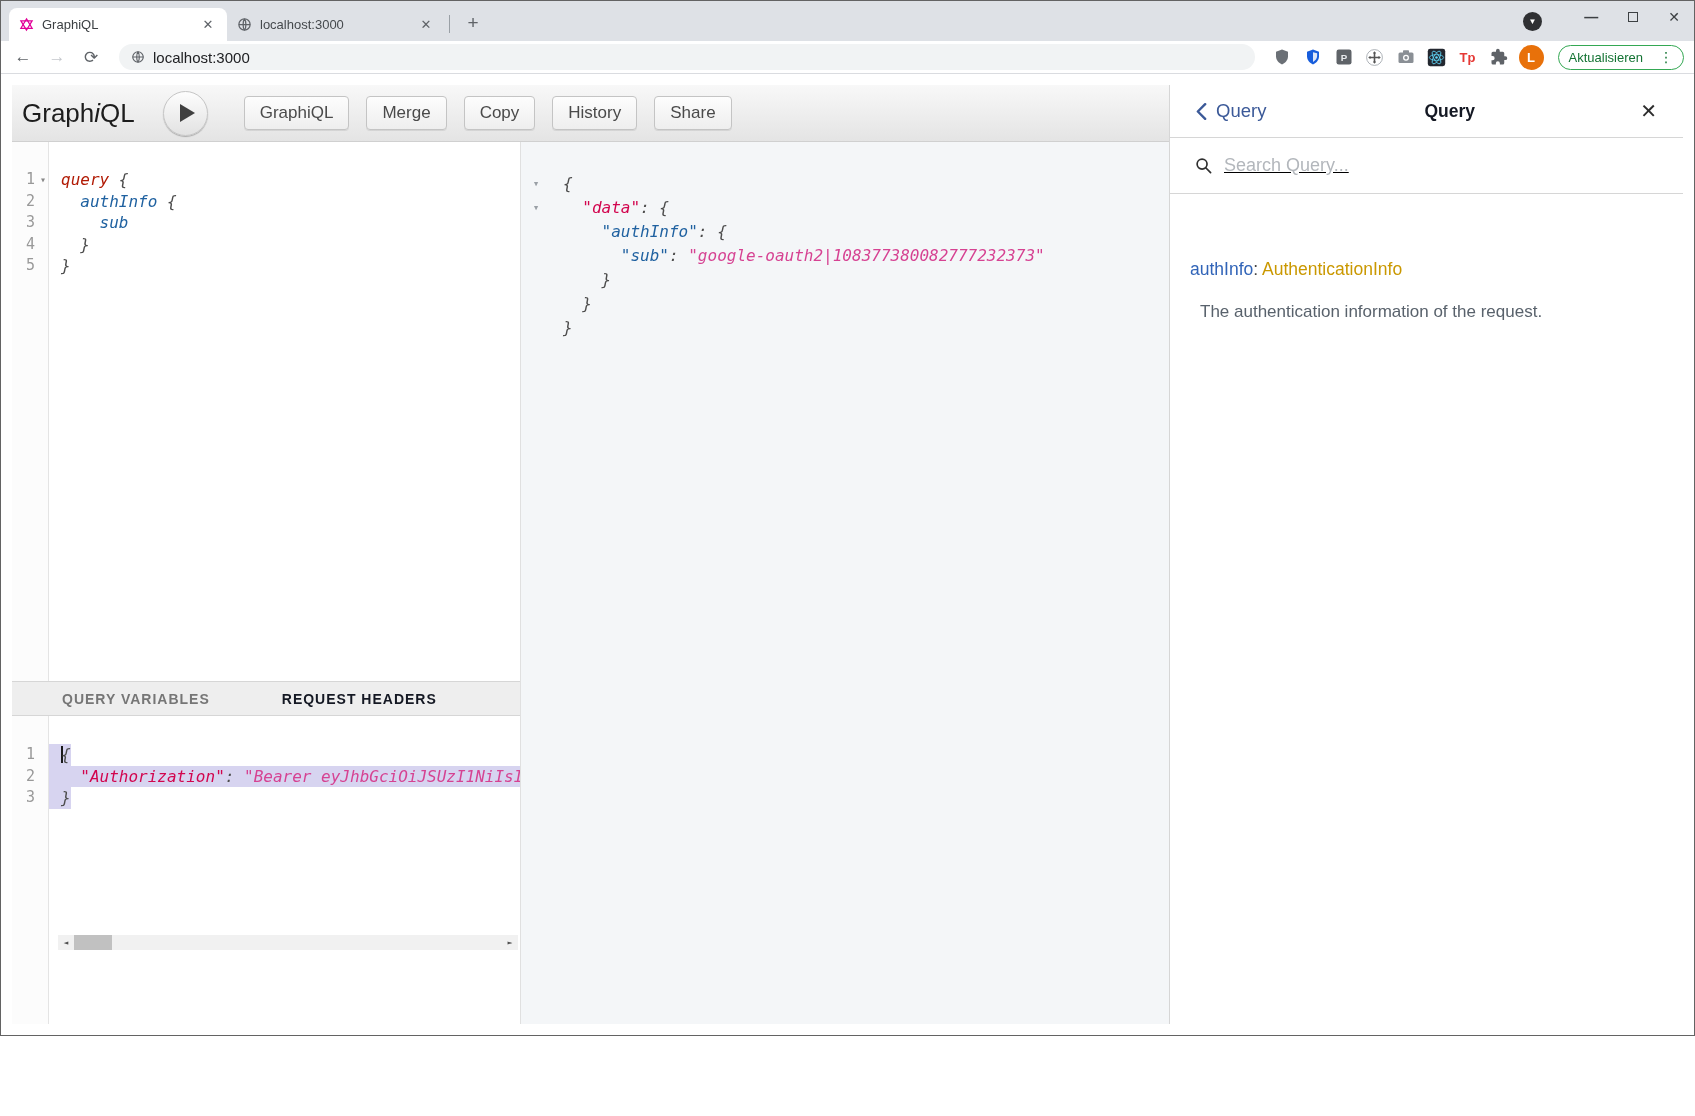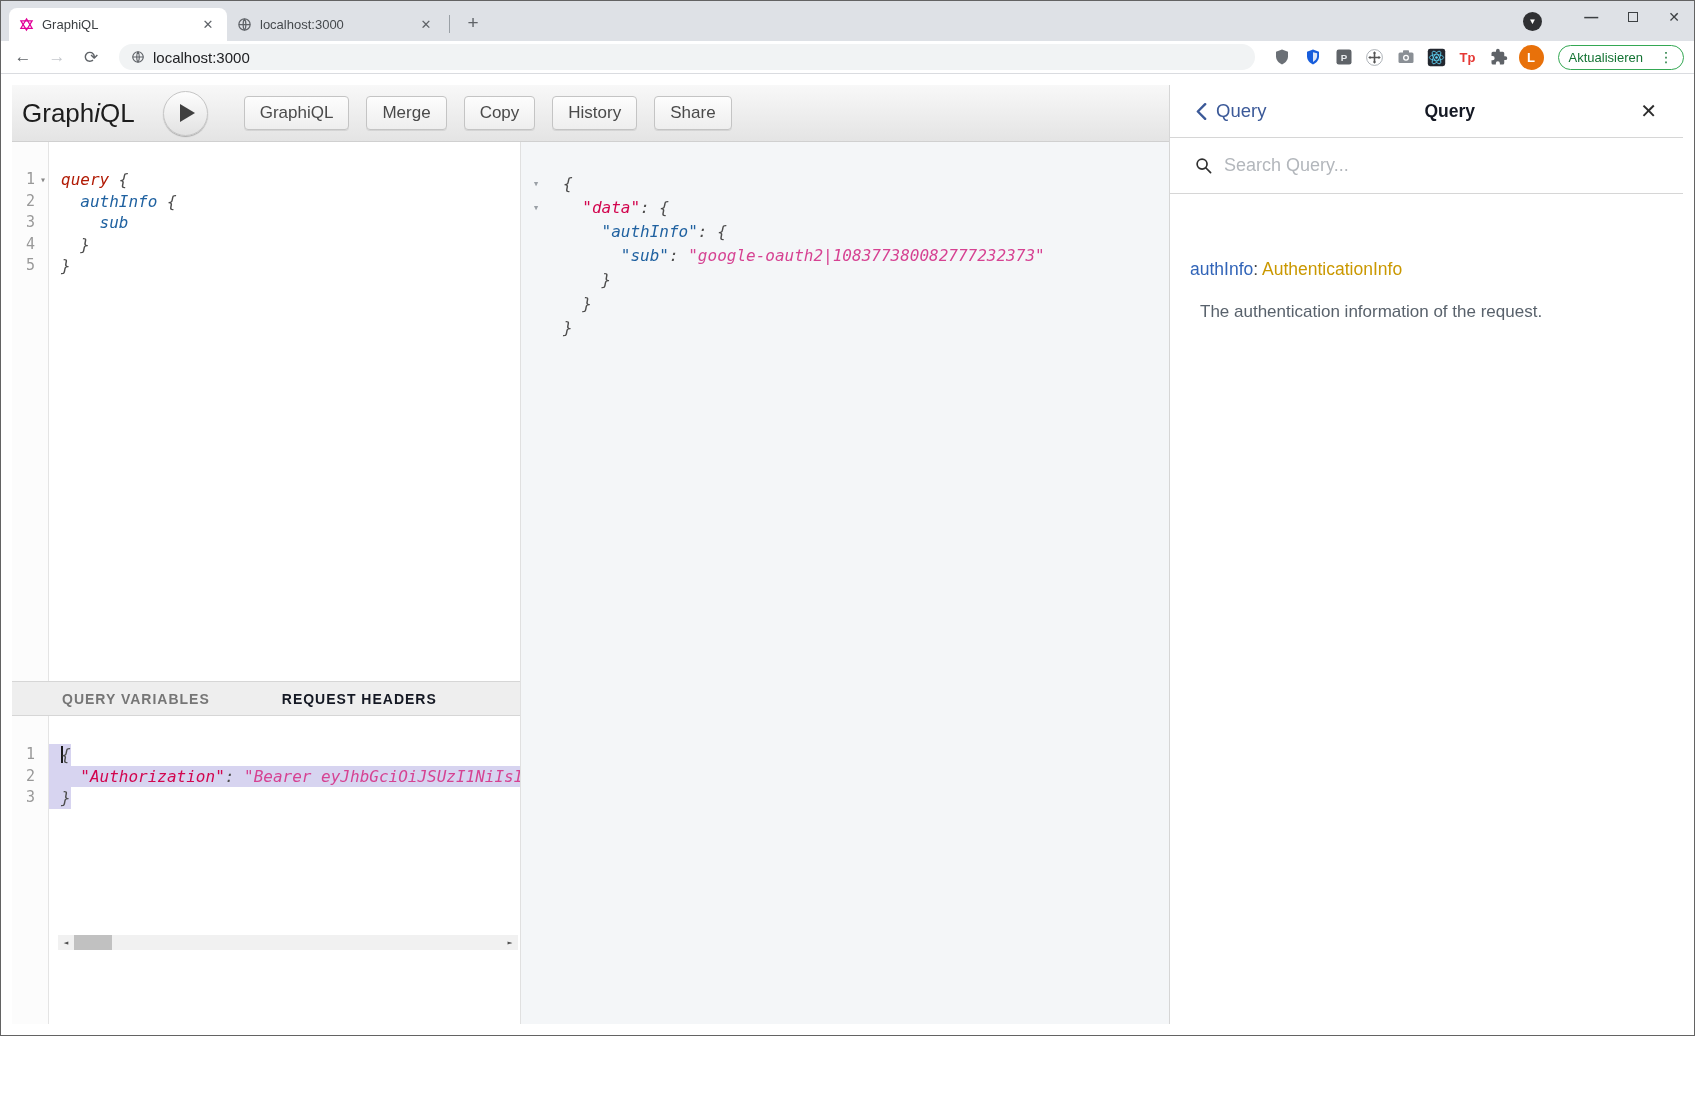--- a/index.html
+++ b/index.html
@@ -87,21 +87,21 @@
   .result-pane .cm-row { height:24px; line-height:24px; }
   .cm-foldcol { width:30px; flex:none; color:#9aa0a6; font-size:11px; text-align:center; }
   .result-pane .cm-code { padding-left:12px; }
 
   
   .doc-panel { width:514px; flex:none; background:#fff; border-left:1px solid #d6d6d6; display:flex; flex-direction:column; }
   .doc-header { height:53px; flex:none; display:flex; align-items:center; padding:0 26px; border-bottom:1px solid #d6d6d6; }
   .doc-back { display:flex; align-items:center; gap:9px; color:#3B5998; font-size:18.5px; }
   .doc-title { flex:1; text-align:center; font-size:17.5px; font-weight:bold; color:#141823; }
   .doc-close { width:24px; text-align:right; color:#2c2c2c; font-size:20px; line-height:20px; }
-  .doc-search { height:56px; flex:none; display:flex; align-items:center; gap:12px; padding:0 20px 0 25px; border-bottom:1px solid #d6d6d6; }
+  .doc-search { height:56px; flex:none; display:flex; align-items:center; gap:12px; padding:0 20px 0 25px; border-bottom:1px solid #d6d6d6;text-decoration:underline; }
   .doc-search input { border:none; outline:none; flex:1; font-size:18px; font-family:"Liberation Sans",sans-serif; color:#333; background:transparent; }
   .doc-search input::placeholder { color:#b3b7bc; }
   .doc-body { padding:28px 20px 0 20px; }
   .doc-nodesc { font-size:17px; color:#141823; }
   .doc-cat { margin-top:44px; font-size:13.5px; font-weight:bold; letter-spacing:1.5px; color:#76797c; border-bottom:1px solid #e3e3e3; padding-bottom:12px; }
   .doc-field { margin-top:37px; font-size:17.5px; }
   .fname { color:#3164b8; }
   .fcolon { color:#444; }
   .ftype { color:#CA9800; }
   .fdesc { margin-top:22px; margin-left:10px; font-size:17px; color:#59626c; }

